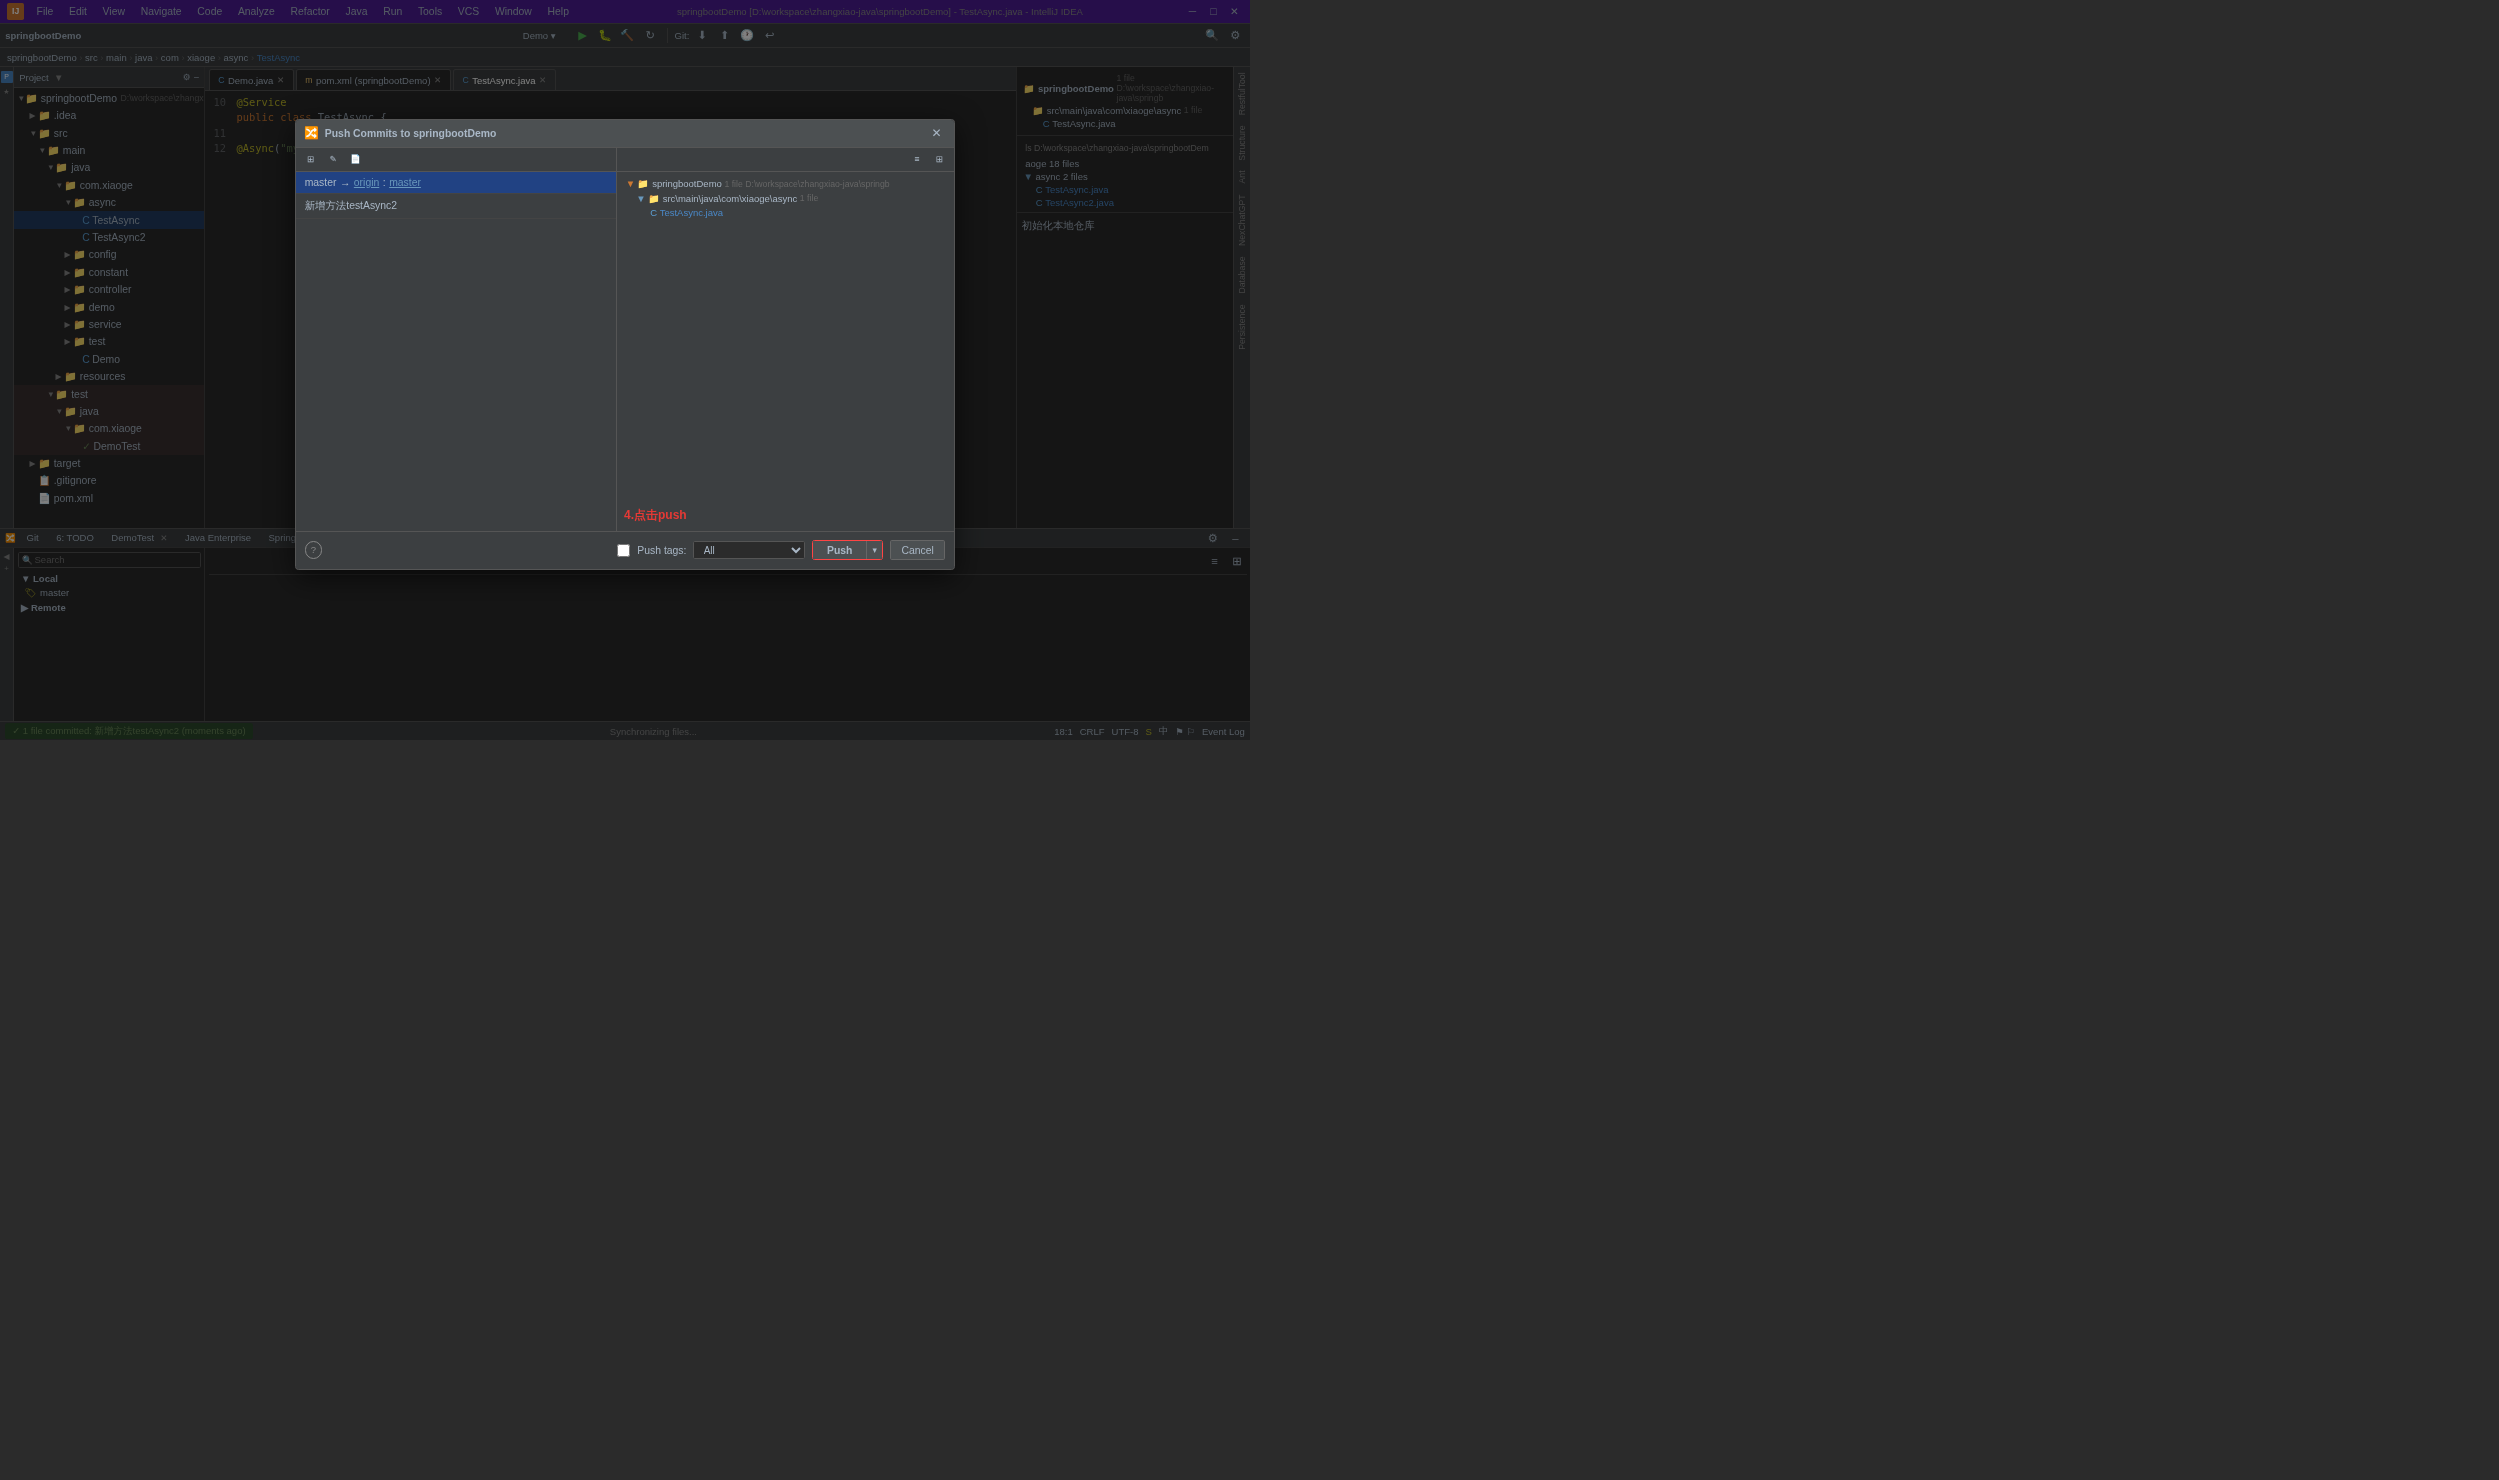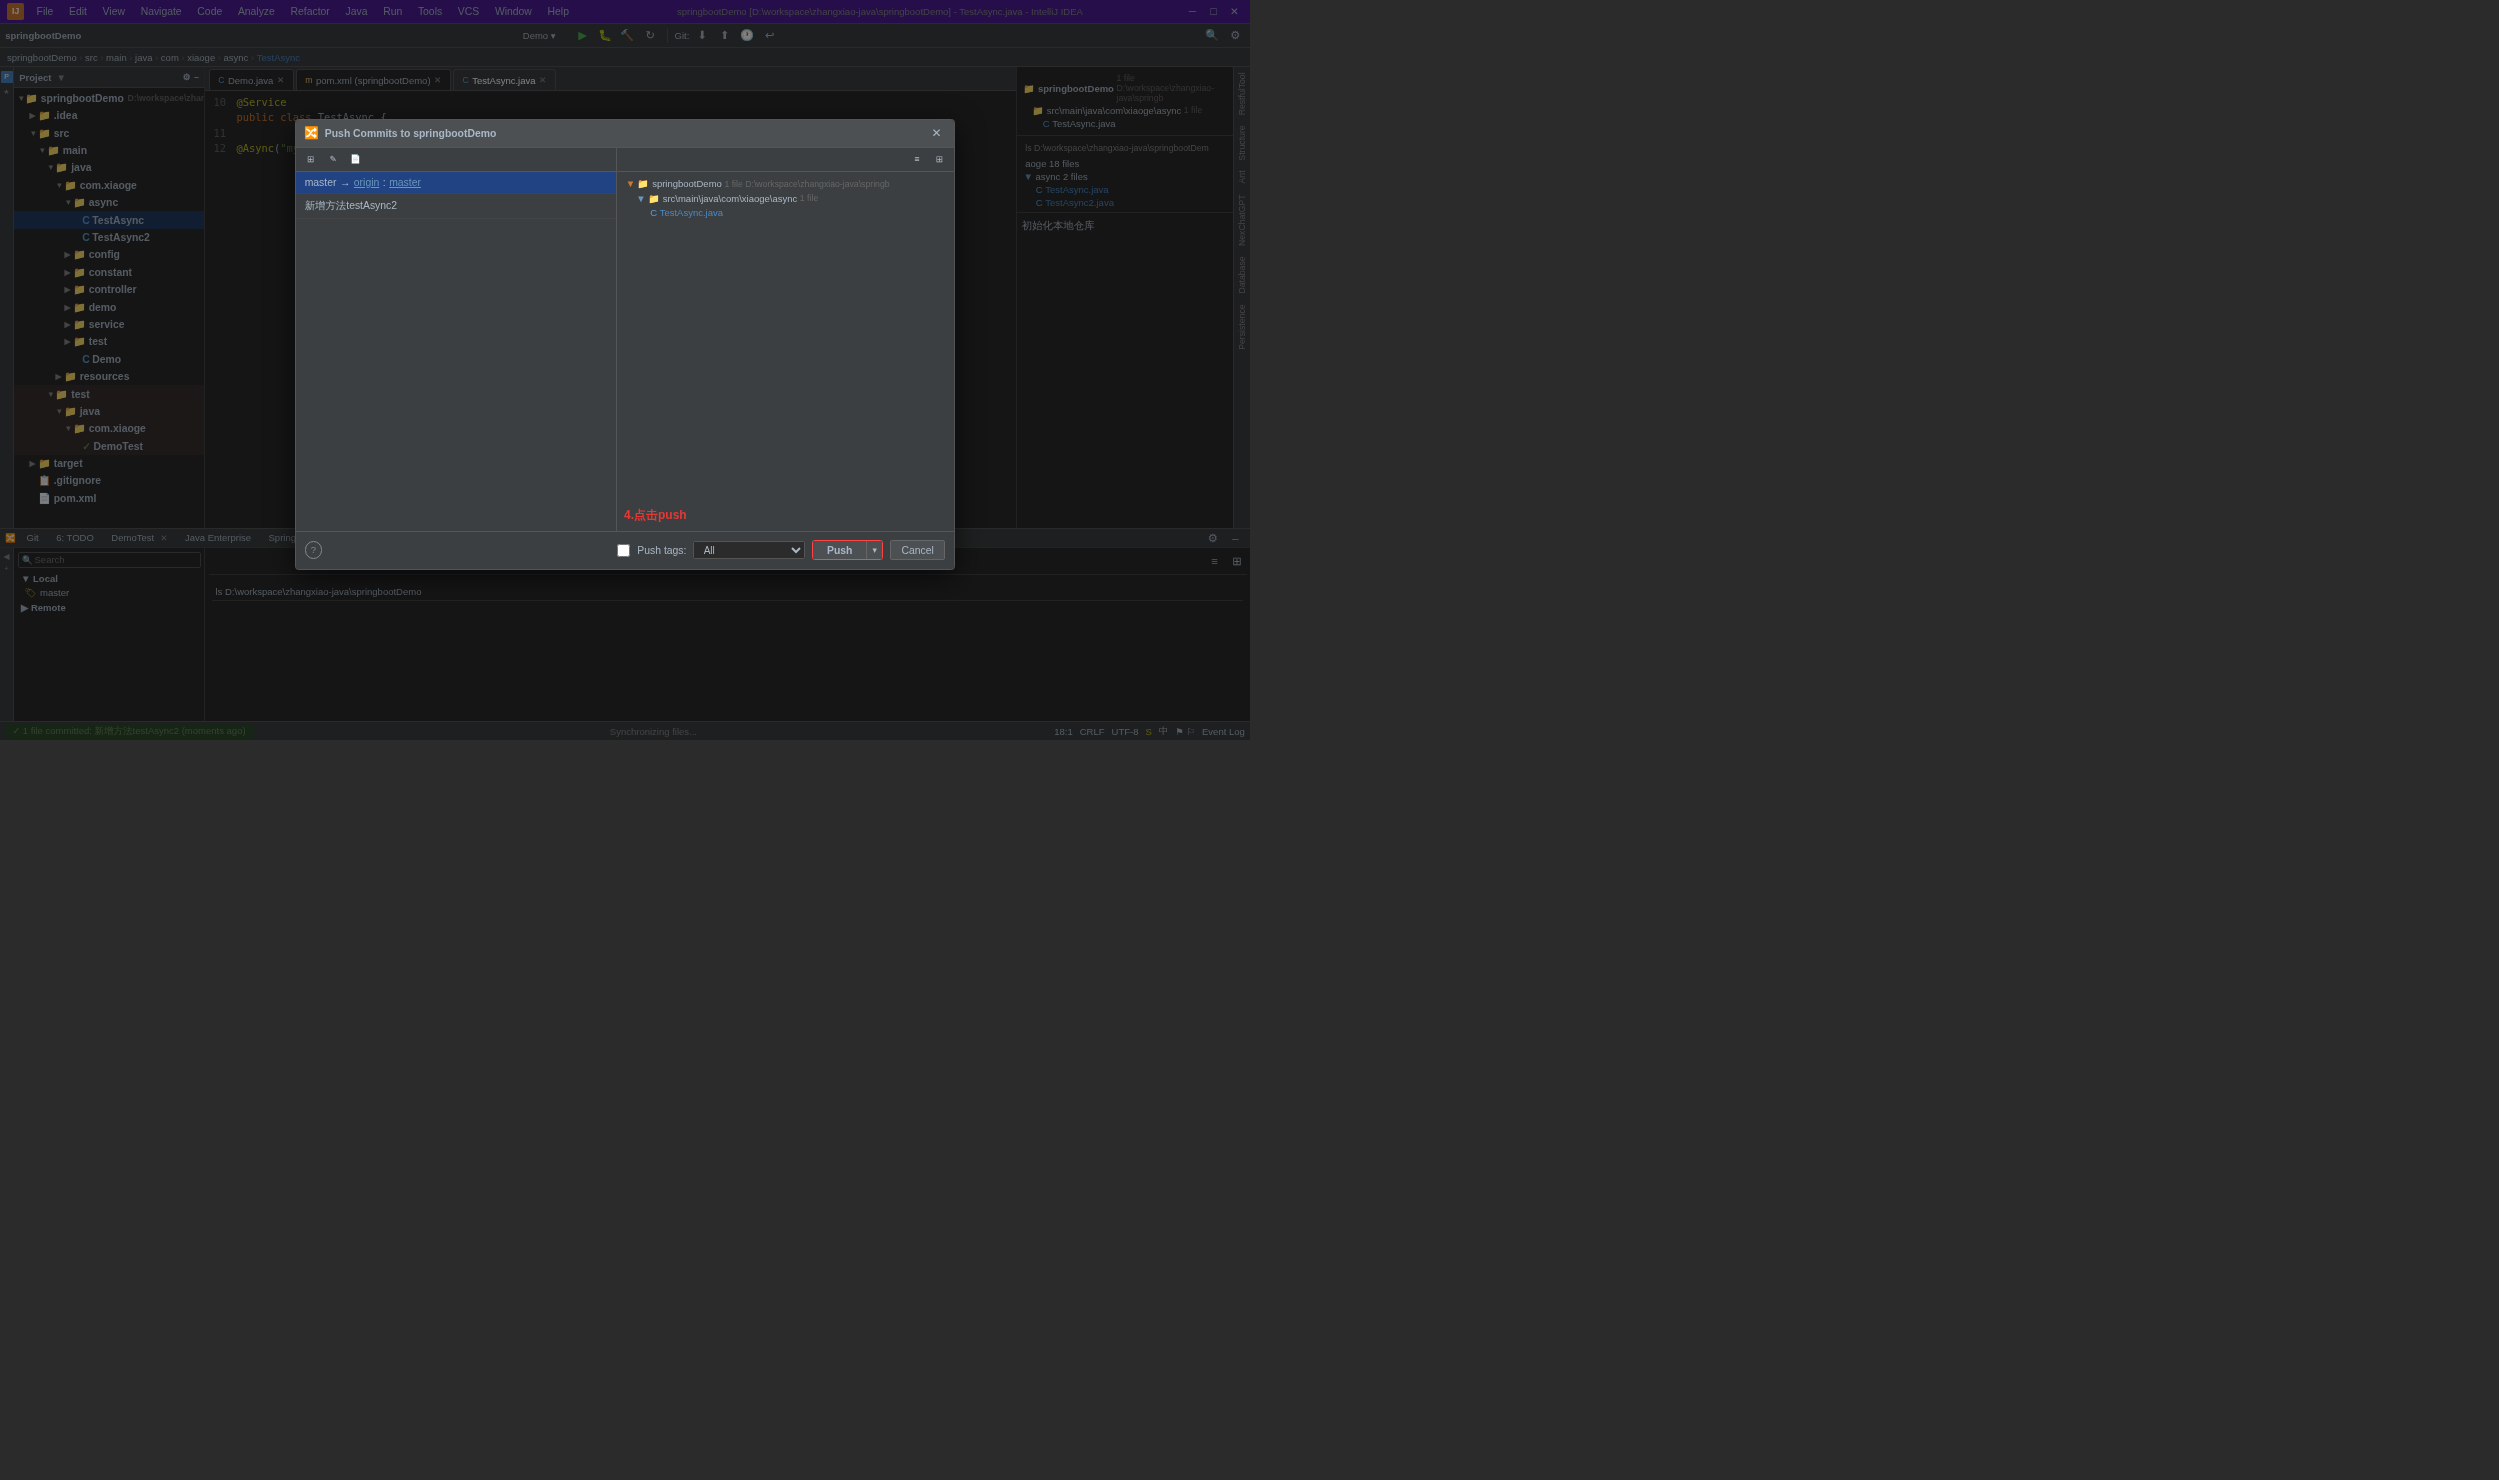--- a/index.html
+++ b/index.html
@@ -60,21 +60,20 @@
     }
 
     
     .project-panel {
       width: 191px;
       background: #2b2b2b;
       border-right: 0.9px solid #444;
       display: flex;
       flex-direction: column;
       overflow: hidden;
-      font-weight: bold;
     }
     .project-panel-header {
       height: 21px;
       background: #3c3f41;
       display: flex;
       align-items: center;
       padding: 0 5.2px;
       font-size: 9.5px;
       color: #a9b7c6;
       border-bottom: 0.9px solid #555;
@@ -920,23 +919,20 @@
         <span>▶</span>
         <span>Remote</span>
       </div>
     </div>
   </div>
   <div class="git-right">
     <div style="display:flex;align-items:center;justify-content:flex-end;border-bottom:0.9px solid #444;padding-bottom:3.5px;margin-bottom:3.5px;gap:3.5px;">
       <button class="toolbar-btn">≡</button>
       <button class="toolbar-btn">⊞</button>
     </div>
-    <div class="git-log-content">
-      <div style="padding:3.5px;font-size:9.5px;color:#a9b7c6;border-bottom:0.9px solid #444;">ls D:\workspace\zhangxiao-java\springbootDemo</div>
-    </div>
   </div>
 </div>
 
 <div class="status-bar">
   <div class="status-commit-msg">
     <span>✓</span>
     <span>1 file committed: 新增方法testAsync2 (moments ago)</span>
   </div>
   <div style="flex:1;text-align:center;font-size:9.5px;color:#888;">Synchronizing files...</div>
   <div class="status-bar-right">

